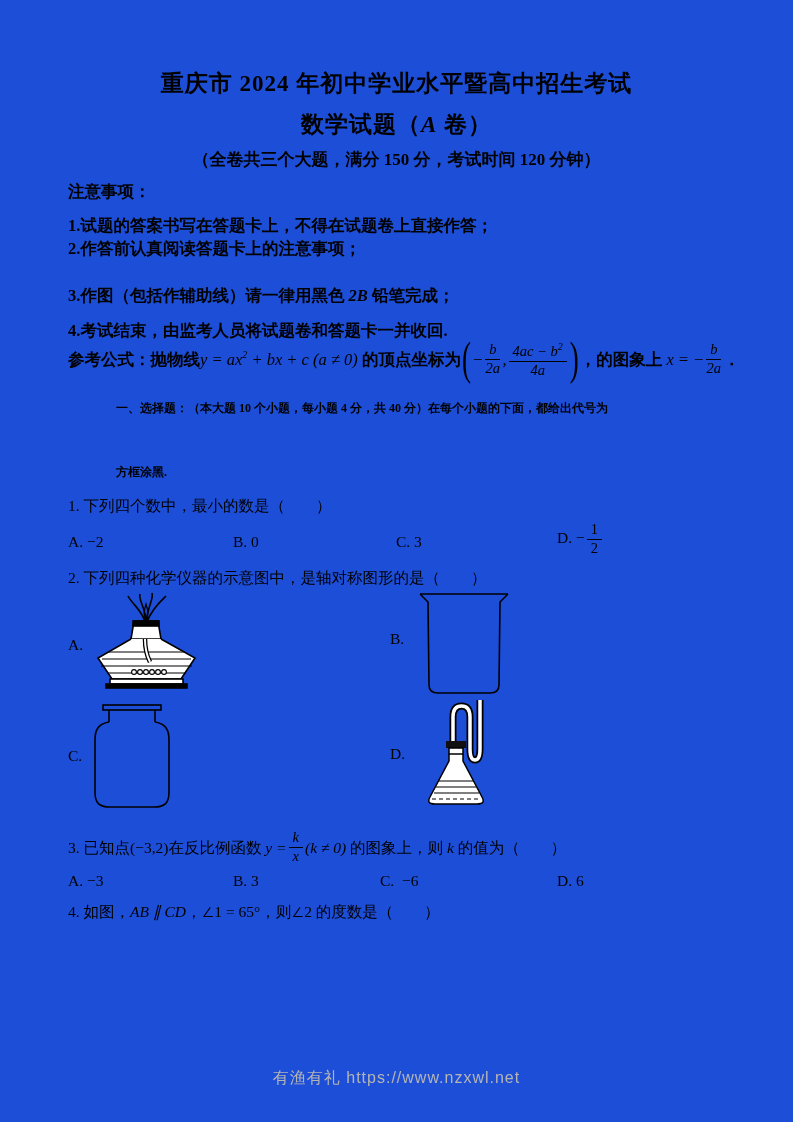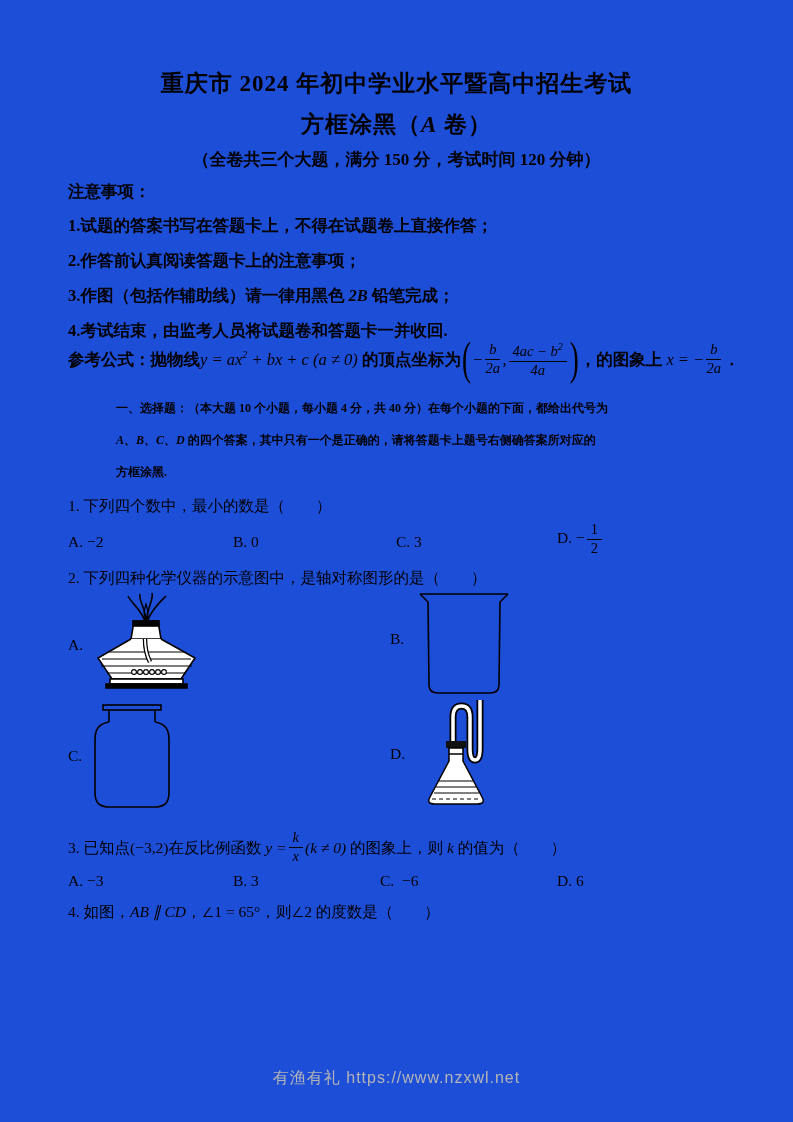--- a/index.html
+++ b/index.html
@@ -30,47 +30,46 @@
   .figure svg{display:block;}
   .footer{position:absolute;top:1068px;left:0;width:100%;text-align:center;font-size:16px;
           color:#b5b5b5;font-family:"Liberation Sans",sans-serif;letter-spacing:1px;}
 </style>
 </head>
 <body>
 
 <div class="page">
 
   <div class="abs ctr hd t1">重庆市 2024 年初中学业水平暨高中招生考试</div>
-  <div class="abs ctr hd t2"><span>方框涂黑（</span><span class="it">A</span><span> 卷）</span></div>
+  <div class="abs ctr hd t2"><span>数学试题（</span><span class="it">A</span><span> 卷）</span></div>
   <div class="abs ctr hd t3">（全卷共三个大题，满分 150 分，考试时间 120 分钟）</div>
 
   <div class="abs note hd" style="top:182px">注意事项：</div>
   <div class="abs note hd" style="top:216px">1.试题的答案书写在答题卡上，不得在试题卷上直接作答；</div>
-  <div class="abs note hd" style="top:251px">2.作答前认真阅读答题卡上的注意事项；</div>
+  <div class="abs note hd" style="top:239px">2.作答前认真阅读答题卡上的注意事项；</div>
   <div class="abs note hd" style="top:286px"><span>3.作图（包括作辅助线）请一律用黑色 </span><span class="it hd">2B</span><span> 铅笔完成；</span></div>
   <div class="abs note hd" style="top:321px">4.考试结束，由监考人员将试题卷和答题卡一并收回.</div>
 
   <div class="abs formula">
     <span class="hd">参考公式：抛物线</span>
     <span class="it"><span>y = ax</span><sup>2</sup><span> + bx + c (a ≠ 0)</span></span>
     <span class="hd"> 的顶点坐标为</span>
     <span class="bigp">(</span>
     <span class="it">−</span>
     <span class="frac it"><span class="num">b</span><span class="den">2a</span></span>
     <span class="it">,</span>
     <span class="frac it"><span class="num"><span>4ac − b</span><sup>2</sup></span><span class="den">4a</span></span>
     <span class="bigp">)</span>
     <span class="hd">，的图象上 </span>
     <span class="it">x = −</span>
     <span class="frac it"><span class="num">b</span><span class="den">2a</span></span>
     <span class="hd">．</span>
   </div>
 
   <div class="abs para hd" style="top:401px">一、选择题：（本大题 10 个小题，每小题 4 分，共 40 分）在每个小题的下面，都给出代号为</div>
-  <div class="abs para hd" style="top:433px"><span class="it hd">A、B、C、D</span><span> 的四个答案，其中只有一个是正确的，请将答题卡上题号右侧确答案所对应的</span></div>
   <div class="abs para hd" style="top:465px">方框涂黑.</div>
 
   <div class="abs q" style="top:496px">1. 下列四个数中，最小的数是（　　）</div>
   <span class="opt" style="left:68px;top:533px"><span>A.</span>&nbsp;<span>−2</span></span>
   <span class="opt" style="left:233px;top:533px"><span>B.</span>&nbsp;<span>0</span></span>
   <span class="opt" style="left:396px;top:533px"><span>C.</span>&nbsp;<span>3</span></span>
   <span class="opt" style="left:557px;top:522px"><span>D.</span>&nbsp;<span>−</span><span class="frac"><span class="num">1</span><span class="den">2</span></span></span>
 
   <div class="abs q" style="top:568px">2. 下列四种化学仪器的示意图中，是轴对称图形的是（　　）</div>
 

